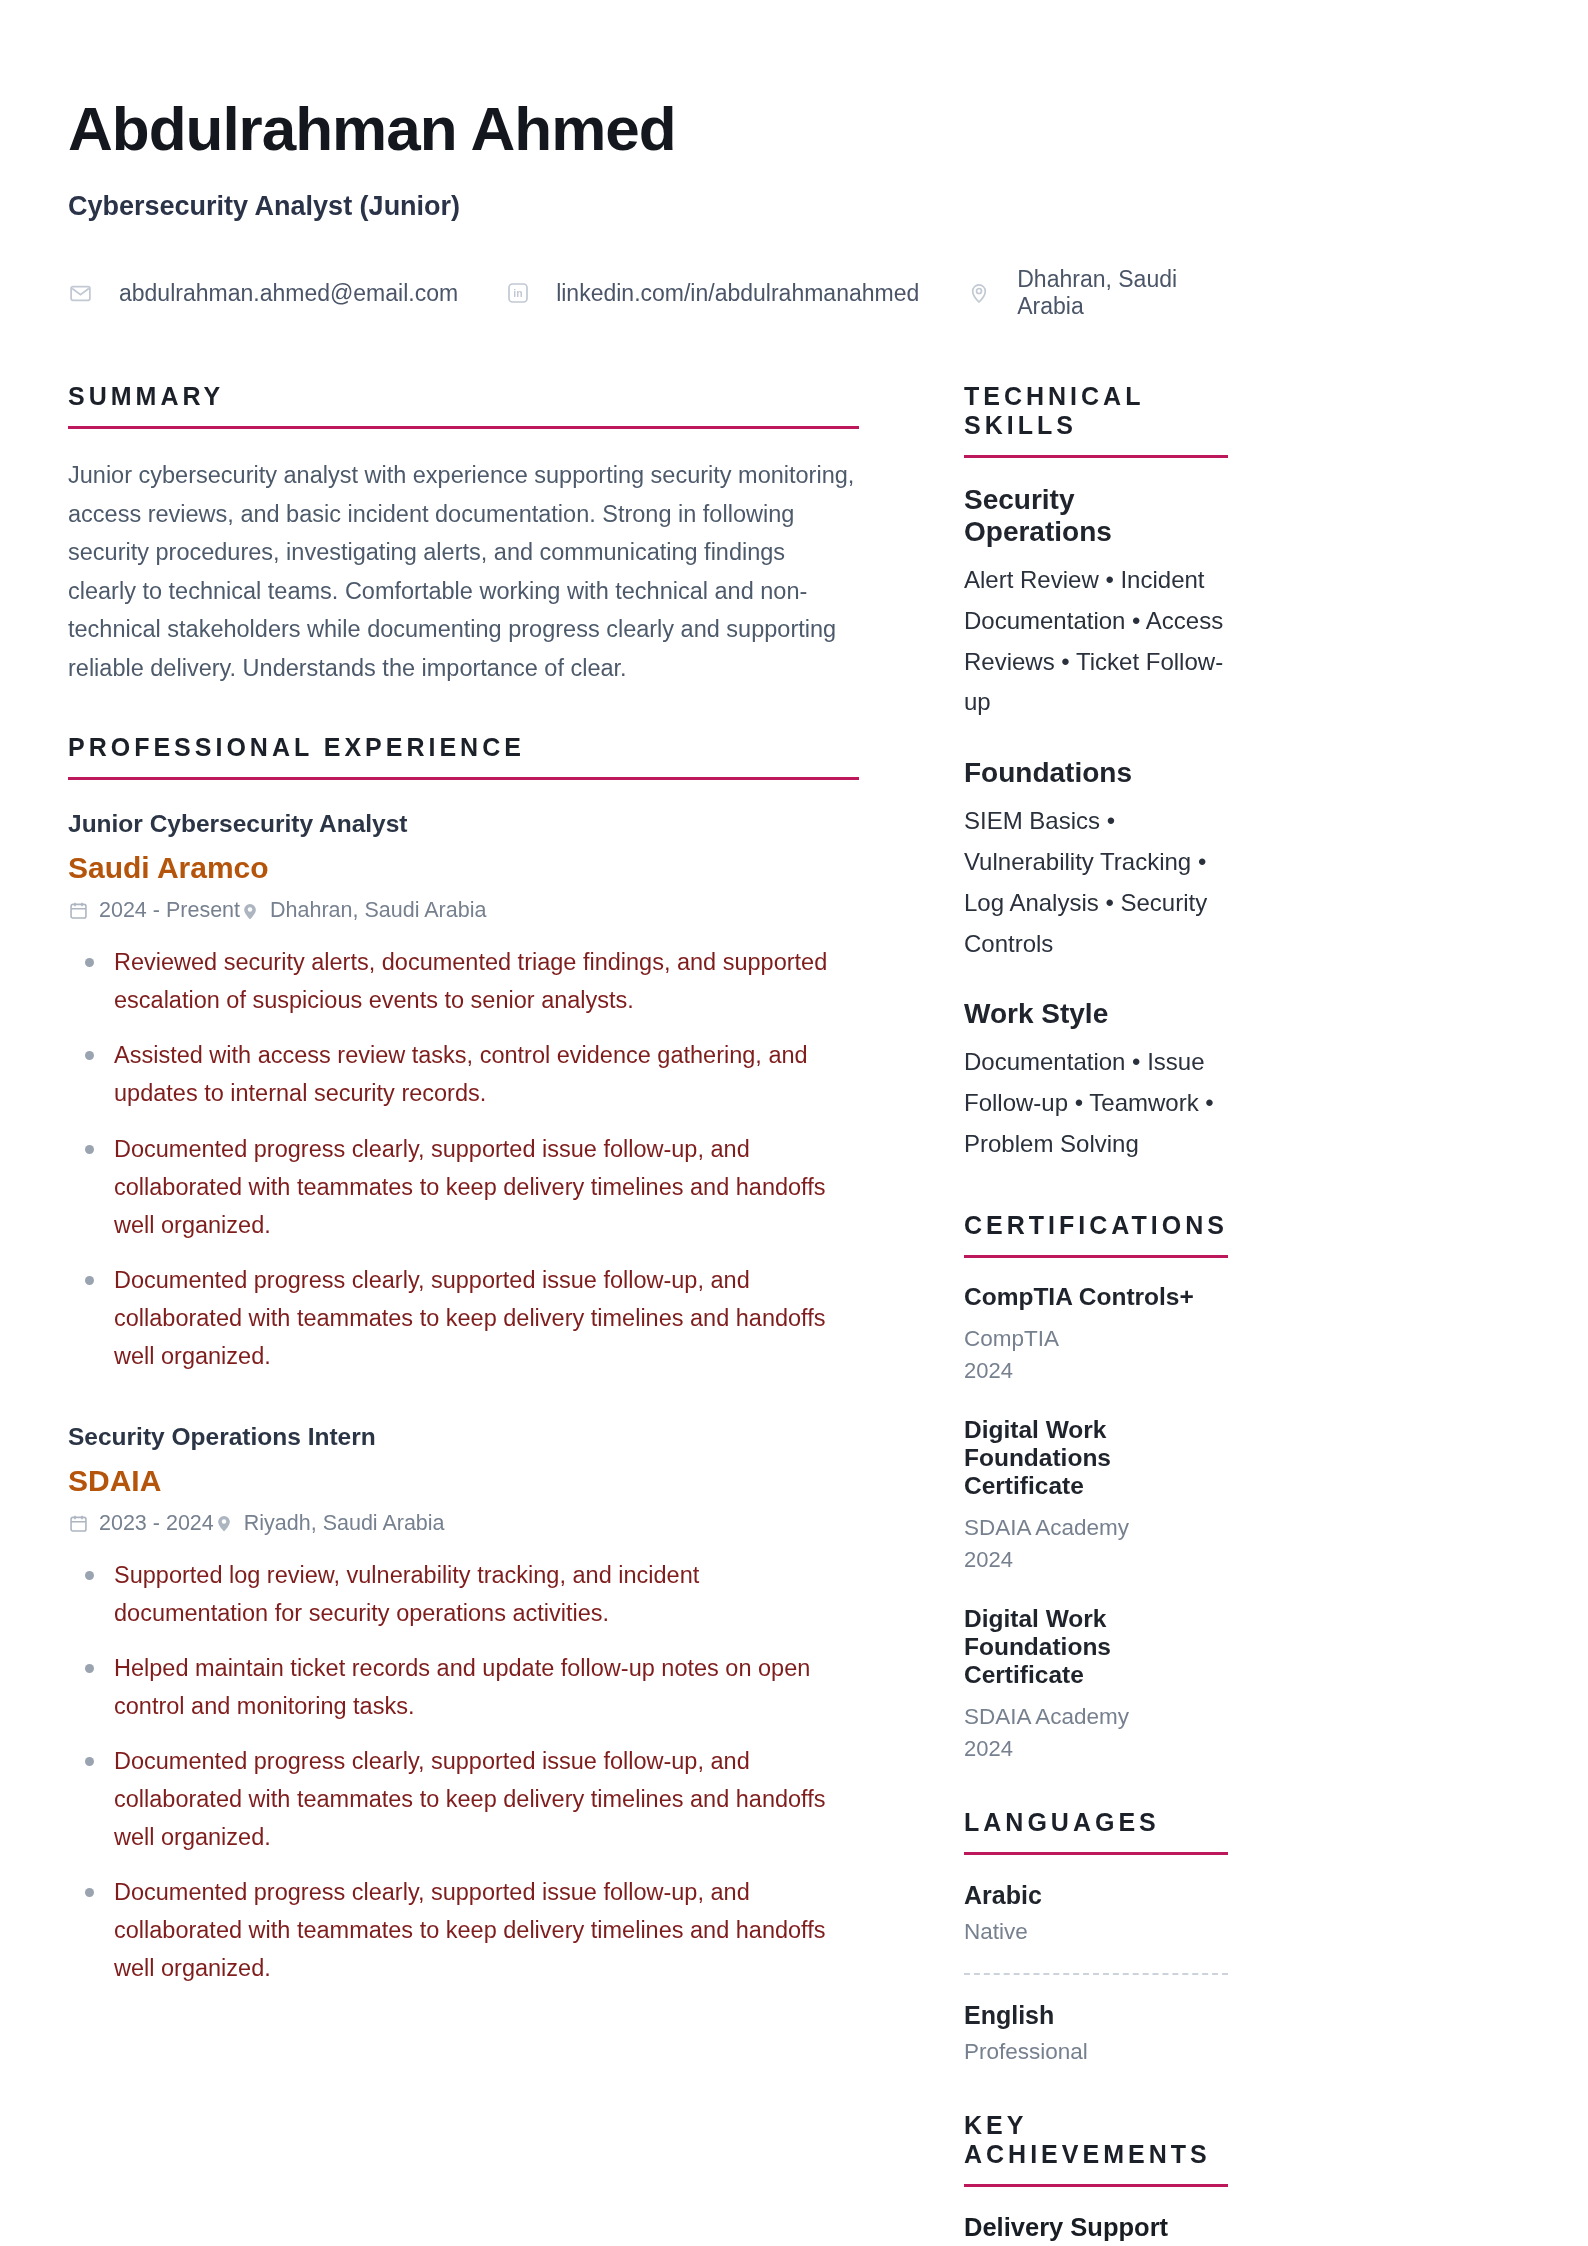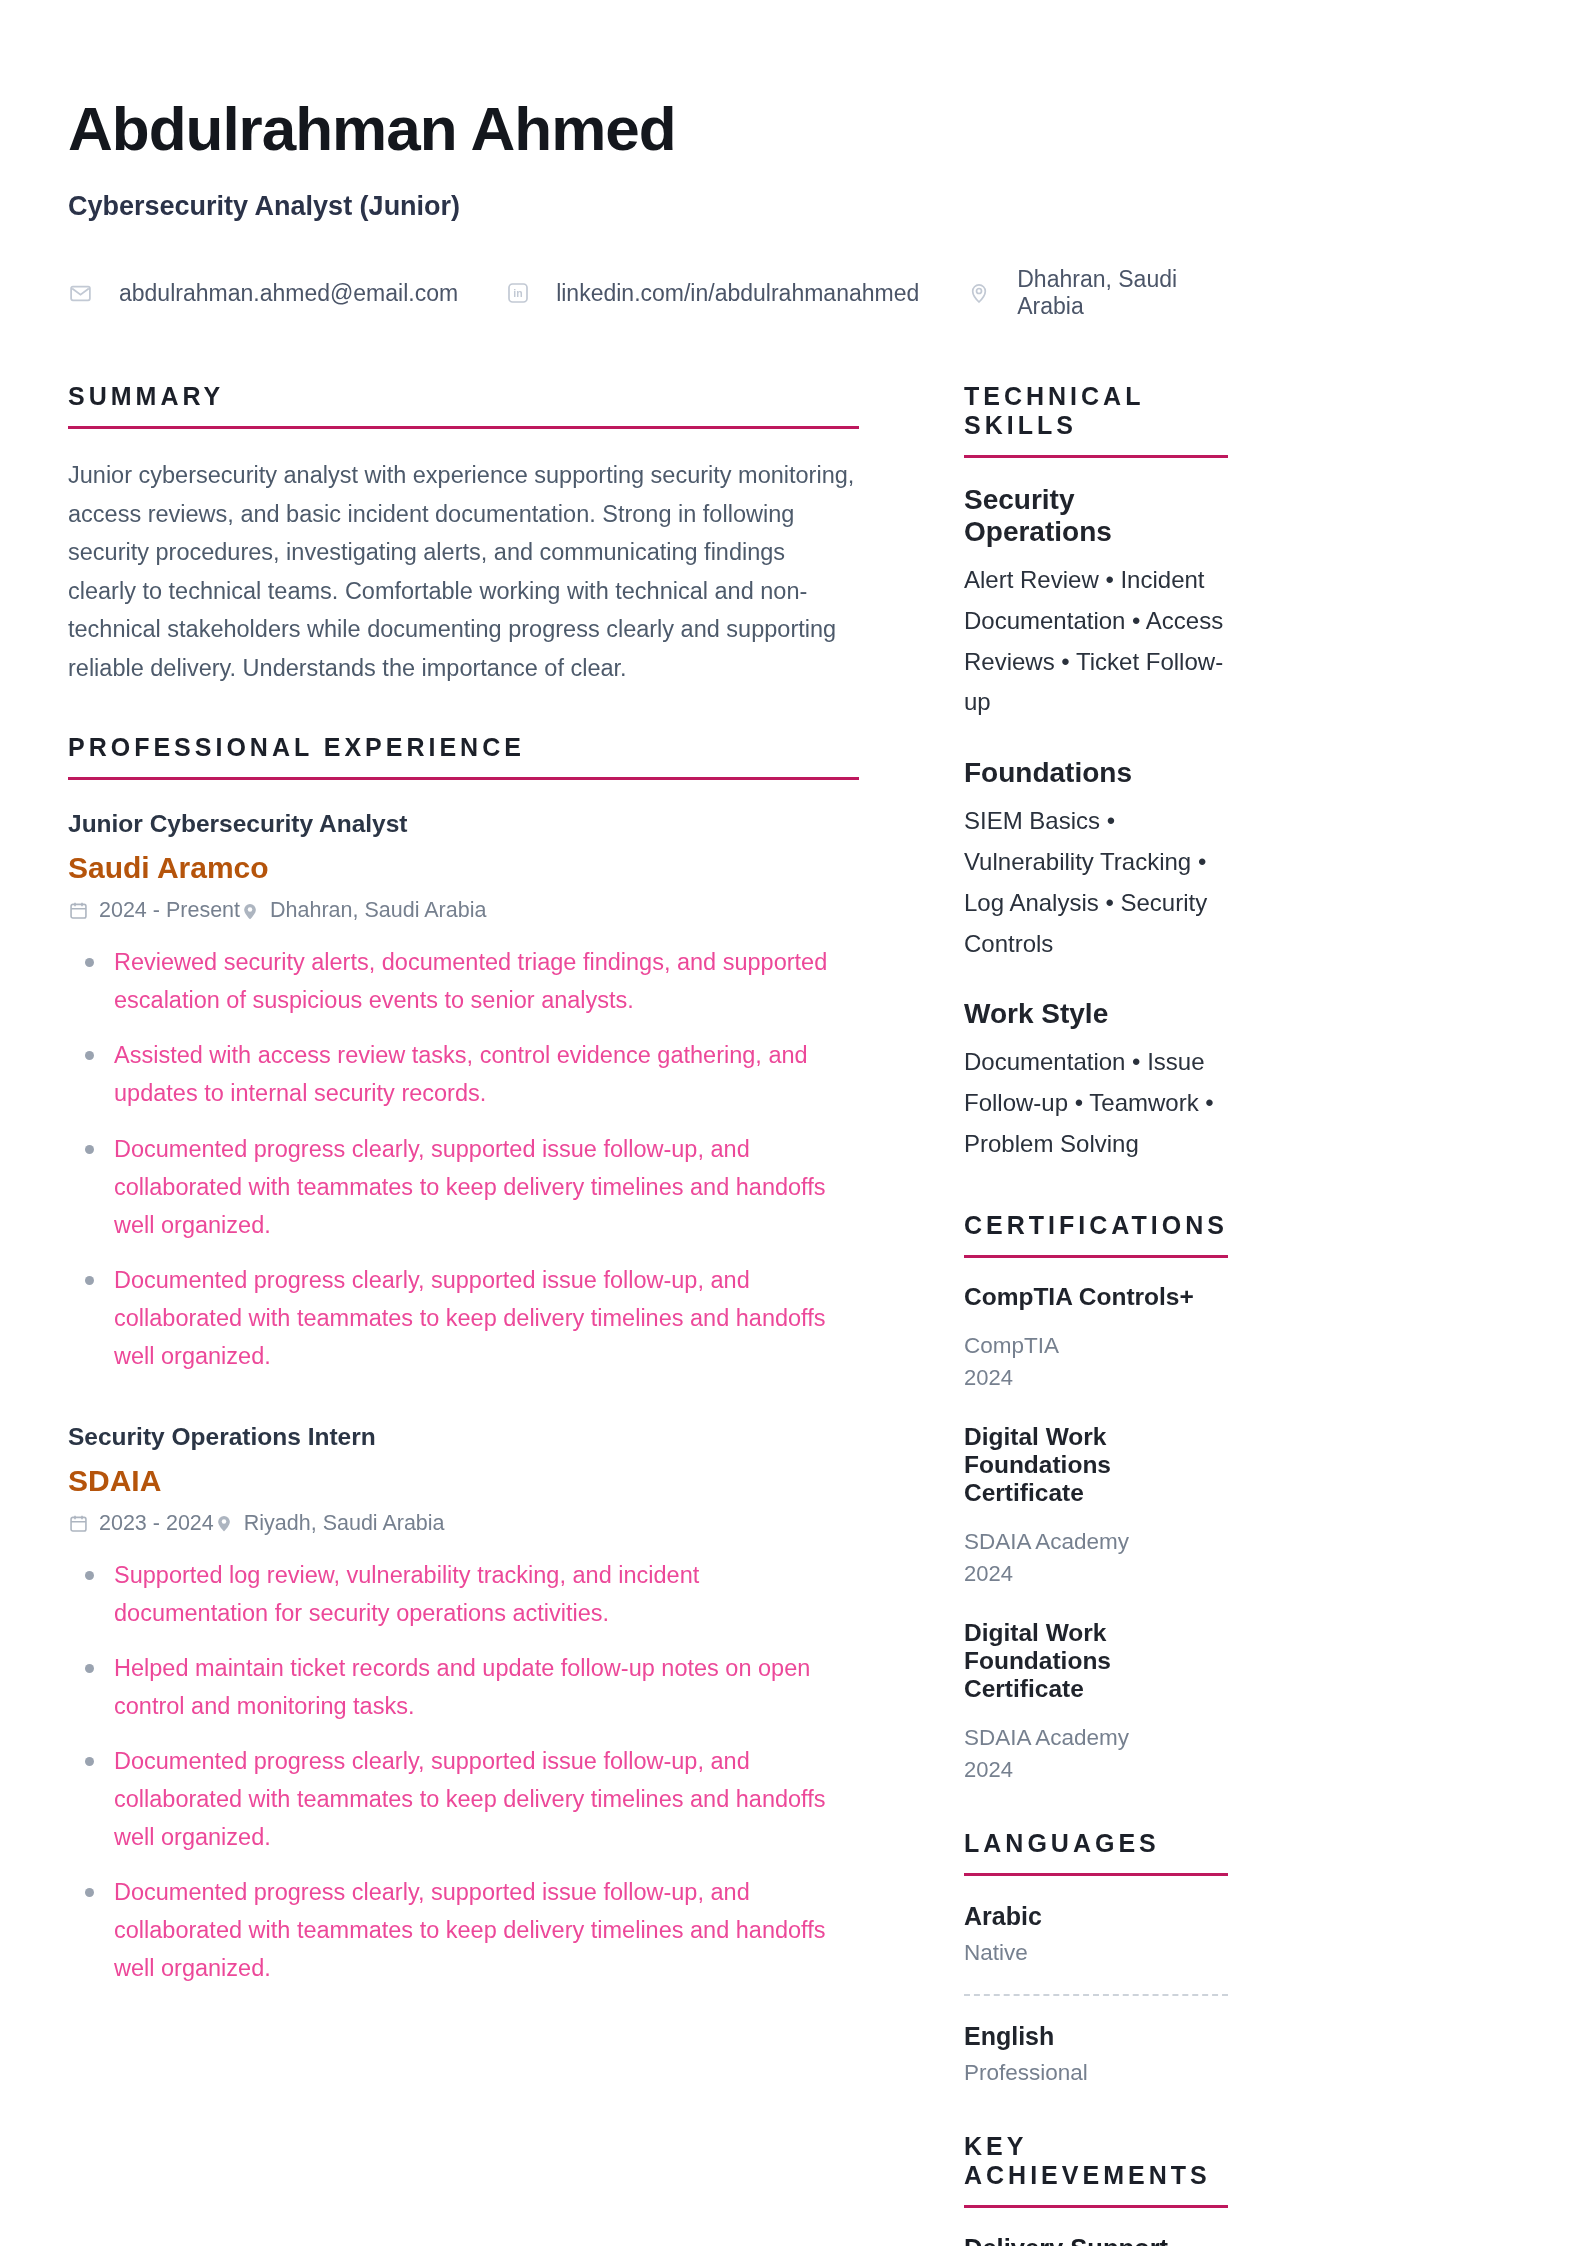--- a/index.html
+++ b/index.html
@@ -57,37 +57,37 @@
   .job-company { margin-top:13px; font-size:30px; font-weight:700; color:#b5540b; }
   .job-meta {
     margin-top:13px; display:flex; align-items:center; 
     font-size:21.5px; color:#76808f;
   }
   .meta-item { display:flex; align-items:center; gap:10px; }
   .meta-item svg { display:block; flex:none; }
   .job-bullets { margin-top:20px; list-style:none; }
   .job-bullets li {
     position:relative; padding-left:46px; margin-bottom:17px;
-    font-size:23.5px; line-height:1.62; color:#ec4899;
+    font-size:23.5px; line-height:1.62; color:#7f1d1d;
   }
   .job-bullets li::before {
     content:""; position:absolute; left:17px; top:15px;
     width:9px; height:9px; border-radius:50%; background:#9aa3b0;
   }
 
   
   .skill-group { margin-top:26px; }
   .skill-group + .skill-group { margin-top:34px; }
   .skill-group-name { font-size:28px; font-weight:700; color:#20242c; }
   .skill-items { margin-top:12px; font-size:24px; line-height:1.7; color:#2a313c; }
 
   .cert { margin-top:25px; }
   .cert + .cert { margin-top:32px; }
   .cert-name { font-size:24.5px; font-weight:700; color:#1f232b; }
-  .cert-org  { margin-top:22px;  font-size:22.5px; color:#76808f; }
+  .cert-org  { margin-top:15px;  font-size:22.5px; color:#76808f; }
   .cert-year { margin-top:6px;  font-size:22px;   color:#76808f; }
 
   .lang { margin-top:26px; }
   .lang-name  { font-size:25px; font-weight:700; color:#20242c; }
   .lang-level { margin-top:9px; font-size:22.5px; color:#76808f; }
   .lang-divider { border:none; border-top:2px dashed #cdd3da; margin:28px 0 0; }
 
   .ach { margin-top:26px; }
   .ach + .ach { margin-top:32px; }
   .ach-name { font-size:25.5px; font-weight:700; color:#181c23; }

